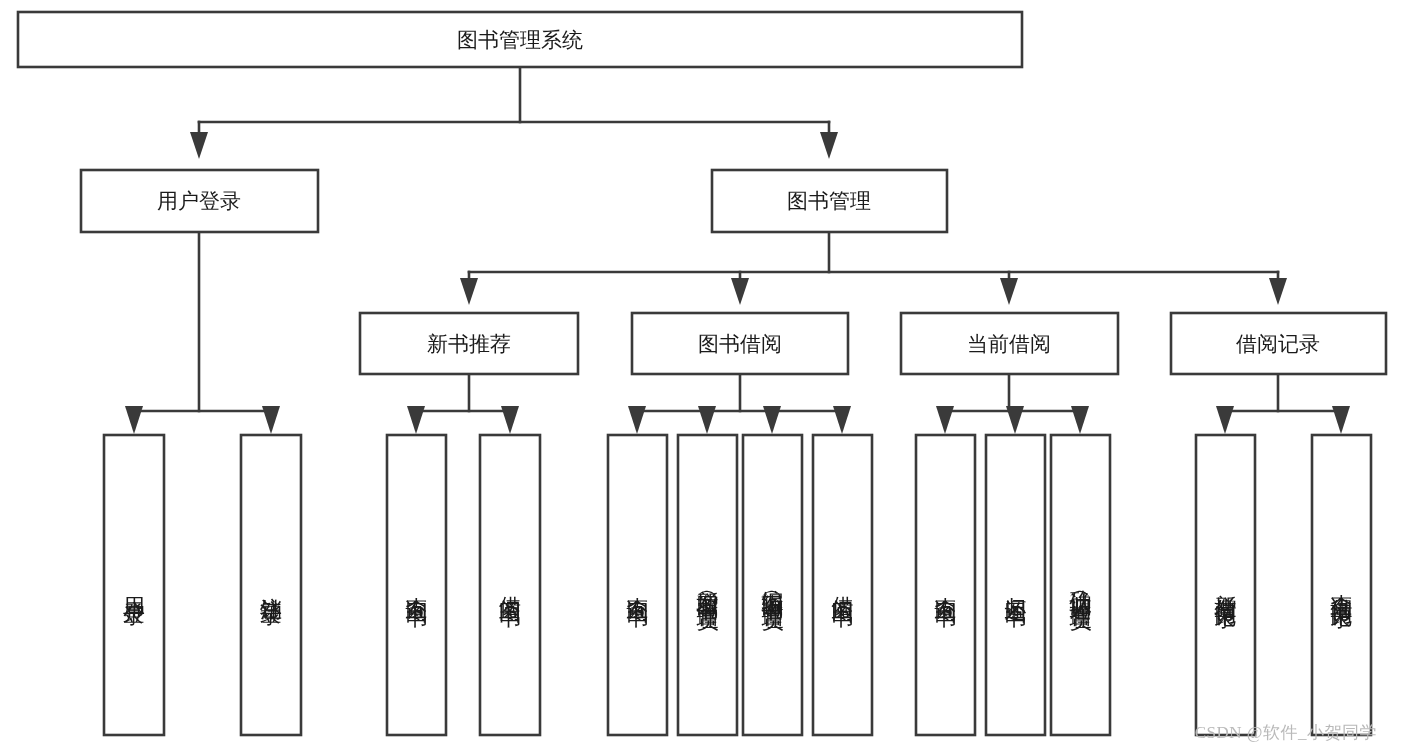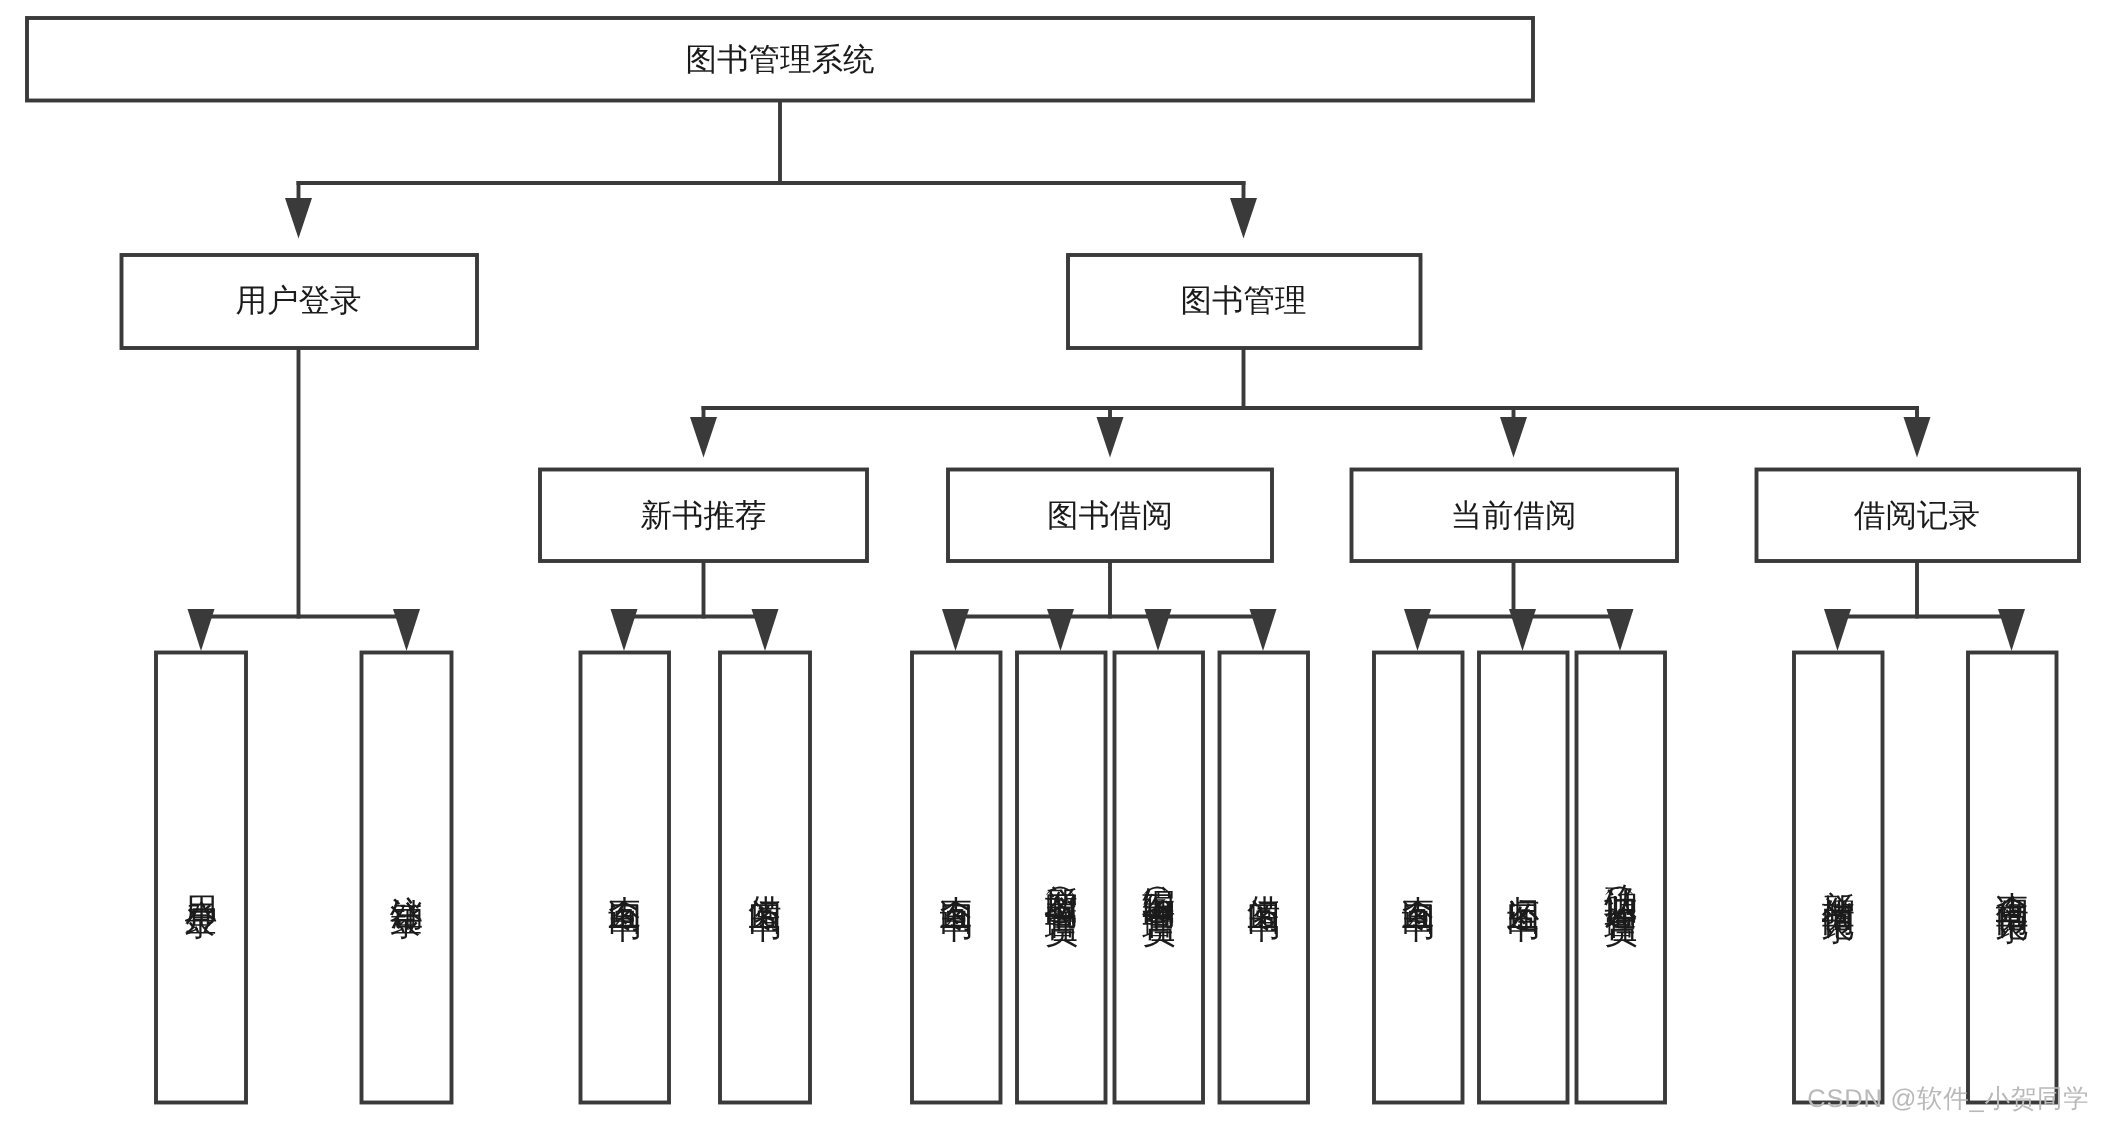--- a/index.html
+++ b/index.html
@@ -59,23 +59,23 @@
     letter-spacing: 3px;
     color: #1b1b1b;
     display: flex;
     align-items: center;
     justify-content: center;
     text-align: center;
     pointer-events: none;
   }
   .watermark {
     position: absolute;
-    right: 12px;
+    right: 28px;
     bottom: 3px;
-    font-family: Liberation Sans, sans-serif;
+    font-family: Liberation Serif, serif;
     font-size: 17px;
     color: #b9b9b9;
     letter-spacing: 0.5px;
     white-space: nowrap;
   }
 </style>
 </head>
 <body>
 
 <div id="diagram-root">

